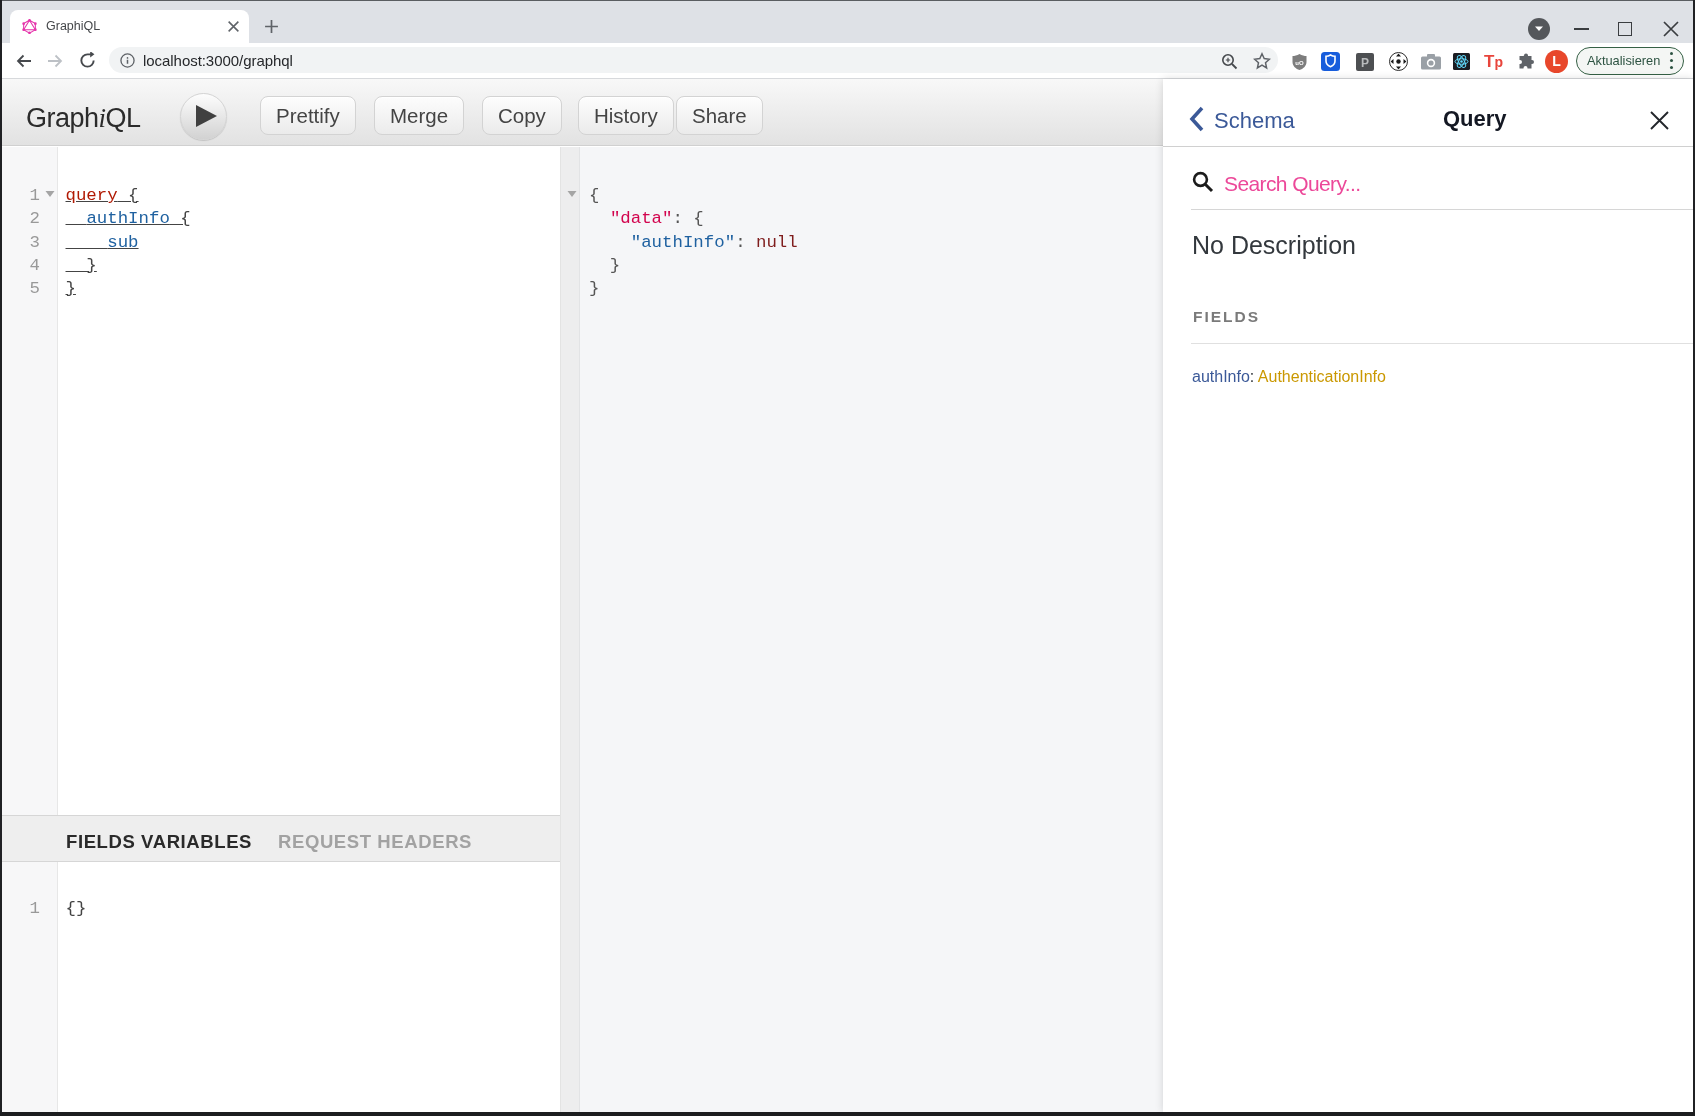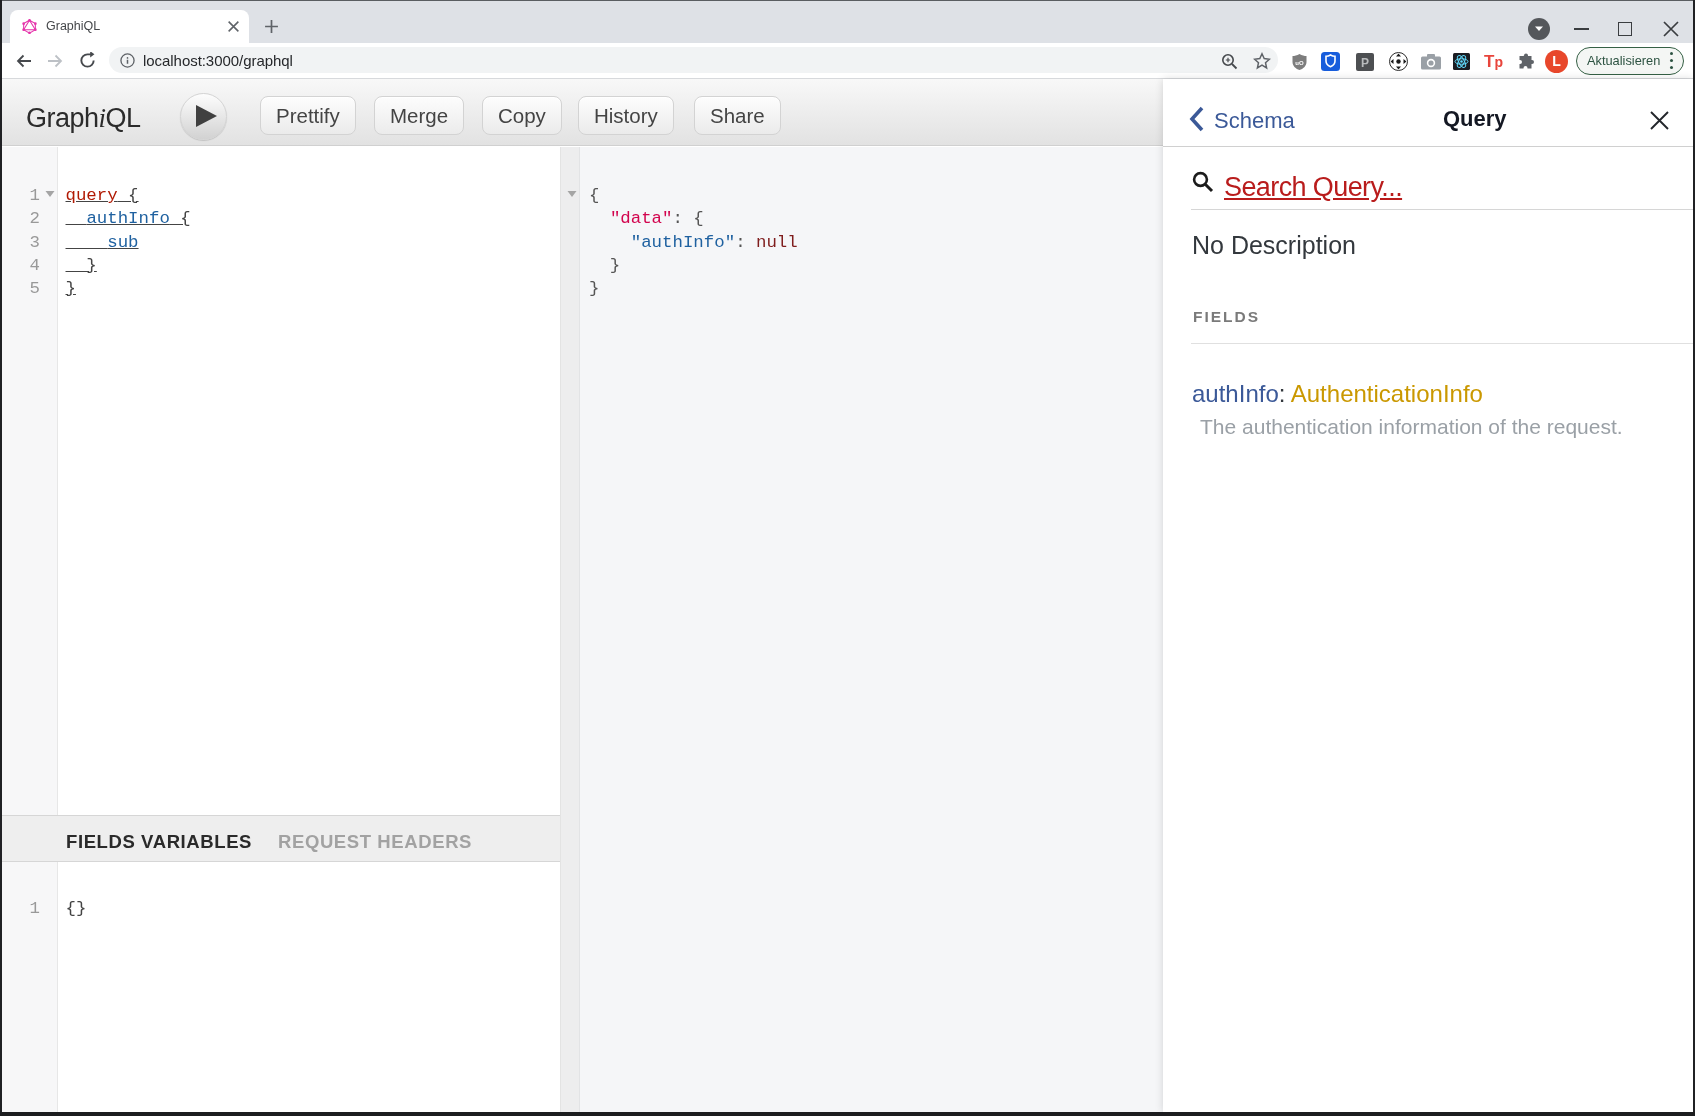--- a/index.html
+++ b/index.html
@@ -130,21 +130,21 @@
   <div class="abs" id="toolbar" style="left:0;top:79px;width:1163px;height:67px;background:linear-gradient(#f8f8f8,#e2e2e2);border-bottom:1px solid #d0d0d0;"></div>
   <div class="abs" style="left:26px;top:103px;font-size:27px;color:#2b2b2b;letter-spacing:-0.5px;">Graph<span style="font-family:'Liberation Serif',serif;font-style:italic;">i</span>QL</div>
   <div class="abs" id="playbtn" style="left:180px;top:92.5px;width:47px;height:47px;border-radius:50%;background:linear-gradient(#fdfdfd,#d2d2d2);border:1px solid #d4d4d4;box-shadow:0 1px 1px rgba(0,0,0,0.15);"></div>
   <svg class="abs" style="left:194px;top:104px" width="24" height="24" viewBox="0 0 24 24">
     <path d="M2 1 L2 23 L23 12 Z" fill="#404040"></path>
   </svg>
   <div class="abs toolbtn" style="left:260px;">Prettify</div>
   <div class="abs toolbtn" style="left:374px;">Merge</div>
   <div class="abs toolbtn" style="left:482px;">Copy</div>
   <div class="abs toolbtn" style="left:578px;">History</div>
-  <div class="abs toolbtn" style="left:694px;">Share</div>
+  <div class="abs toolbtn" style="left:676px;">Share</div>
   <style>
     .toolbtn { top:96px; height:39px; padding:0 15px; border:1px solid #d3d3d3; border-radius:8px;
       background:linear-gradient(#fdfdfd,#ebebeb); color:#444; font-size:20.5px; line-height:37px;
       box-shadow:0 1px 0 rgba(255,255,255,0.8) inset; }
   </style>
 
   <div class="abs" style="left:0;top:147px;width:562px;height:668px;background:#fff;"></div>
   <div class="abs" style="left:0;top:147px;width:58px;height:668px;background:#f7f7f8;border-right:1px solid #e7e7e7;"></div>
   <pre class="abs" style="left:0;top:184px;width:40px;text-align:right;font-size:17.4px;line-height:23.25px;color:#999;">1
 2
@@ -187,25 +187,24 @@
   <div class="abs" style="left:1214px;top:108px;font-size:22px;color:#3B5998;">Schema</div>
   <div class="abs" style="left:1443px;top:106px;font-size:22px;font-weight:bold;color:#141823;">Query</div>
   <svg class="abs" style="left:1649px;top:110px" width="21" height="21" viewBox="0 0 21 21">
     <path d="M2 2 L19 19 M19 2 L2 19" stroke="#23262b" stroke-width="1.9"></path>
   </svg>
 
   <svg class="abs" style="left:1192px;top:171px" width="22" height="22" viewBox="0 0 22 22">
     <circle cx="8.5" cy="8.5" r="6.4" stroke="#1c1c1c" stroke-width="2.6" fill="none"></circle>
     <path d="M13.5 13.5 L20 20" stroke="#1c1c1c" stroke-width="3"></path>
   </svg>
-  <div class="abs" style="left:1224px;top:172px;font-size:27px;letter-spacing:-0.6px;color:#b91c1c;text-decoration:underline;">Search Query...</div>
+  <div class="abs" style="left:1224px;top:172px;font-size:21px;letter-spacing:-0.6px;color:#ec4899;">Search Query...</div>
   <div class="abs" style="left:1191px;top:209px;width:502px;height:1px;background:#d6d6d6;"></div>
   <div class="abs" style="left:1192px;top:231px;font-size:25px;color:#33383d;">No Description</div>
   <div class="abs" style="left:1193px;top:308px;font-size:15.5px;font-weight:bold;letter-spacing:2px;color:#7a7a7a;">FIELDS</div>
   <div class="abs" style="left:1191px;top:343px;width:502px;height:1px;background:#e0e0e0;"></div>
-  <div class="abs" style="left:1192px;top:368px;font-size:24px;margin-top:12px;"><span style="color:#3B5998">authInfo</span><span style="color:#33383d">: </span><span style="color:#CA9800">AuthenticationInfo</span></div>
-  <div class="abs" style="left:1200px;top:415px;font-size:21px;color:#9aa0a6;">The authentication information of the request.</div>
+  <div class="abs" style="left:1192px;top:368px;font-size:16px;"><span style="color:#3B5998">authInfo</span><span style="color:#33383d">: </span><span style="color:#CA9800">AuthenticationInfo</span></div>
 
   <div class="abs" style="left:0;top:0;width:1.5px;height:1116px;background:#202124;"></div>
   <div class="abs" style="left:1693px;top:0;width:2px;height:1116px;background:#202124;"></div>
   <div class="abs" style="left:0;top:1112px;width:1695px;height:4px;background:#1c1d1f;"></div>
 
 </div>
 
 </body></html>

